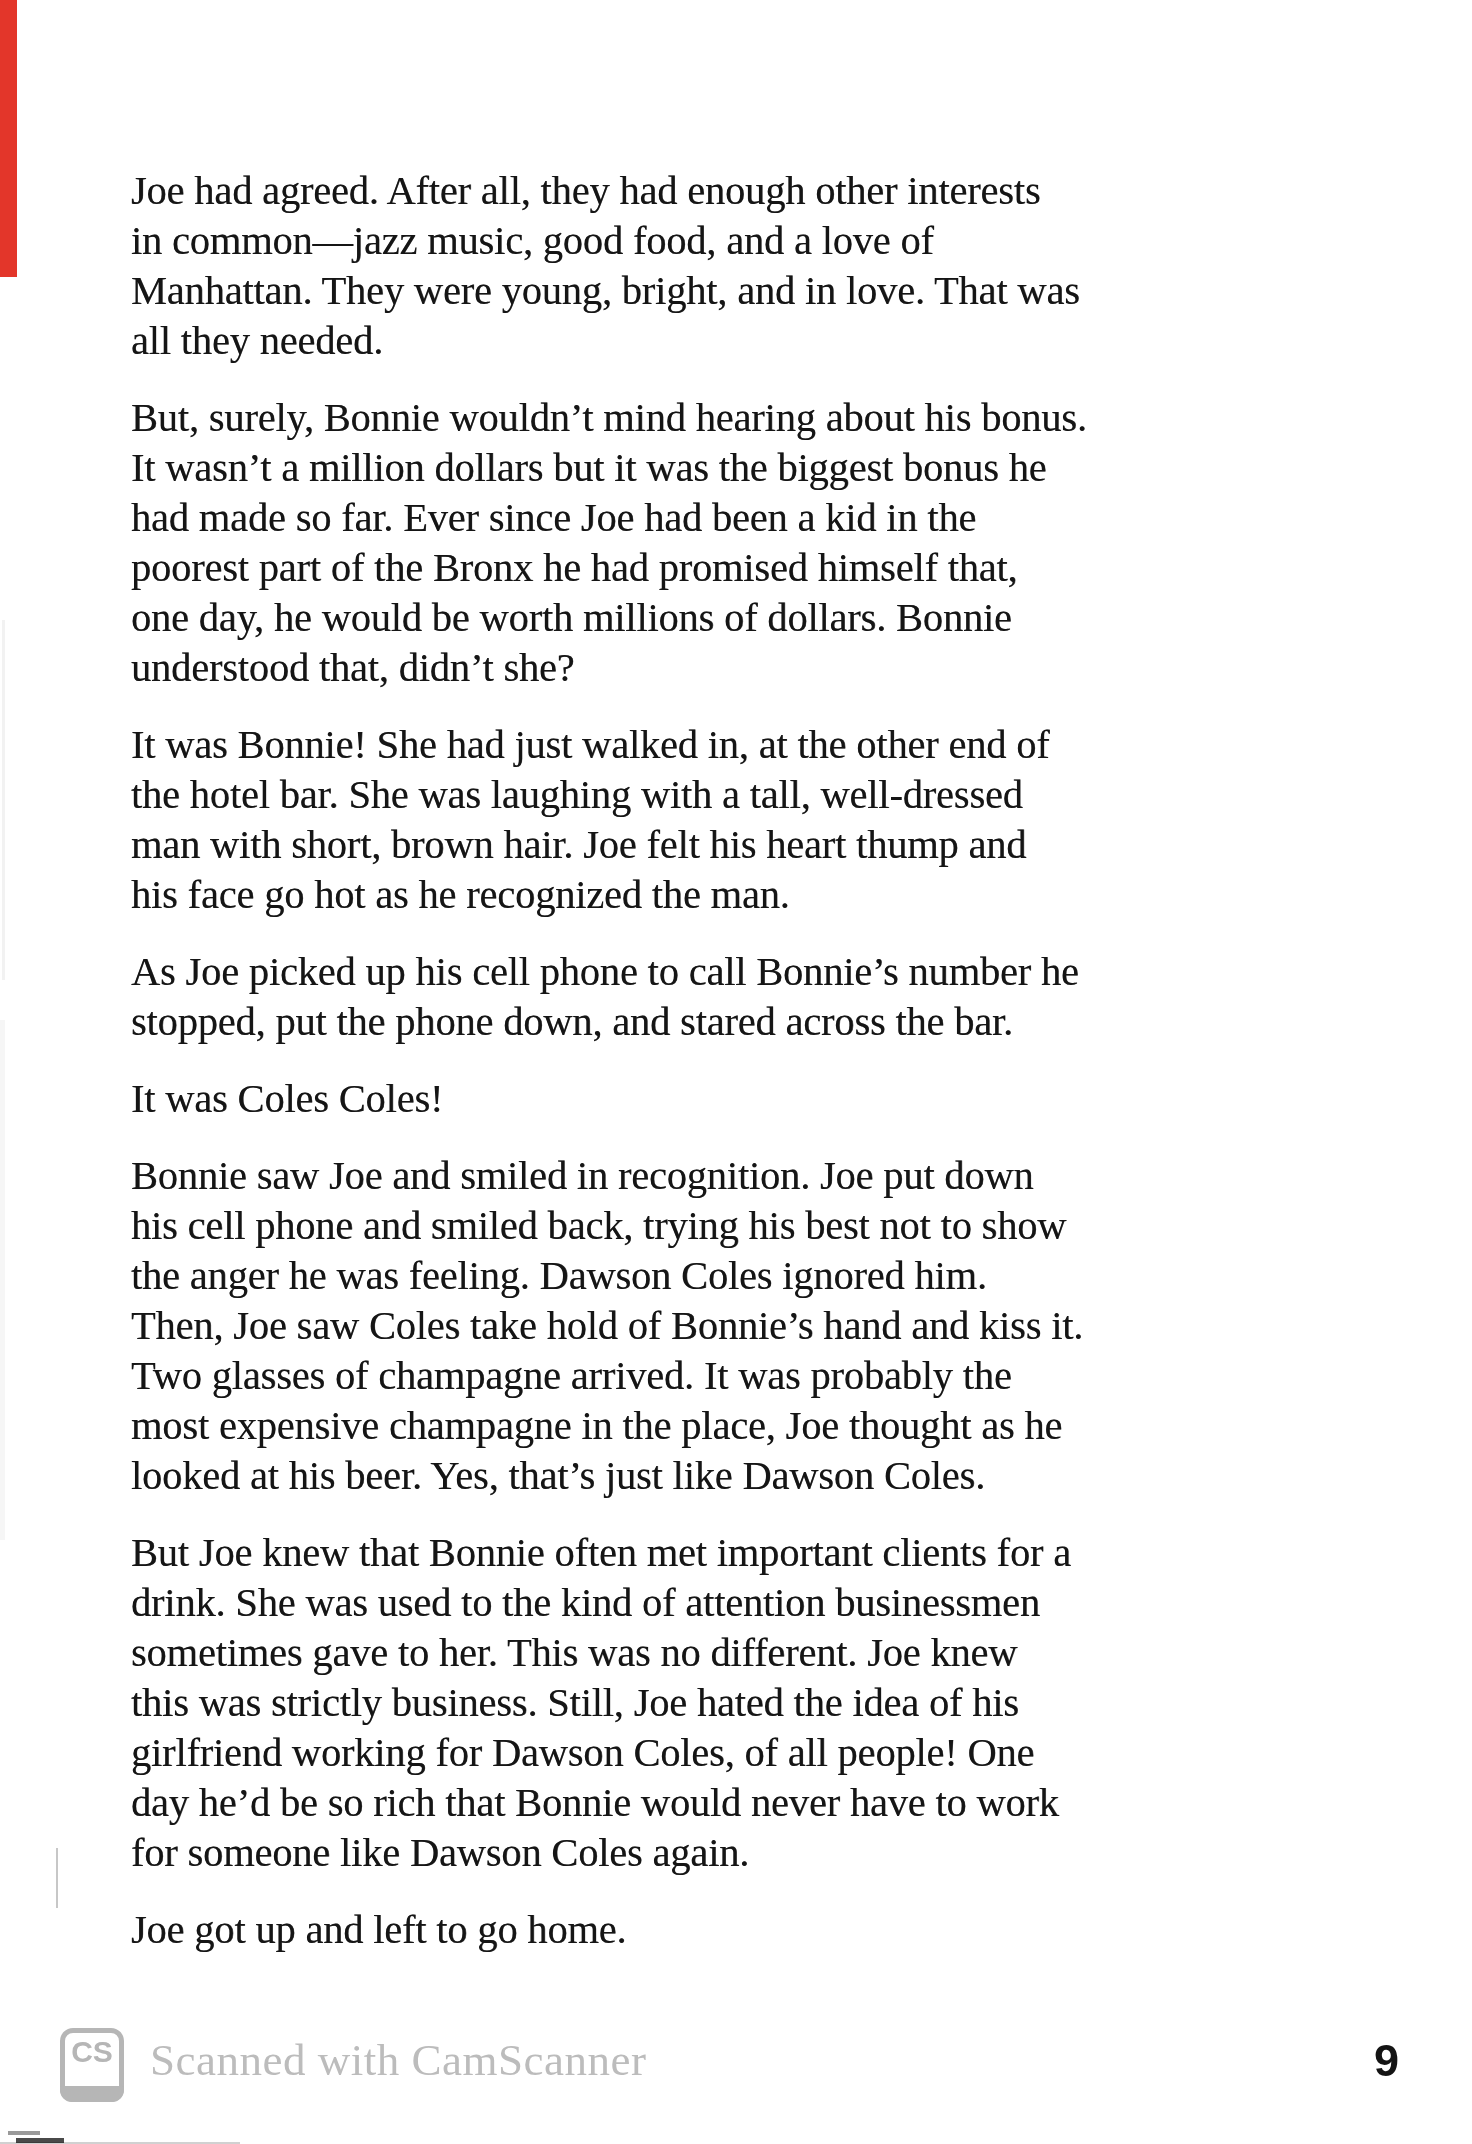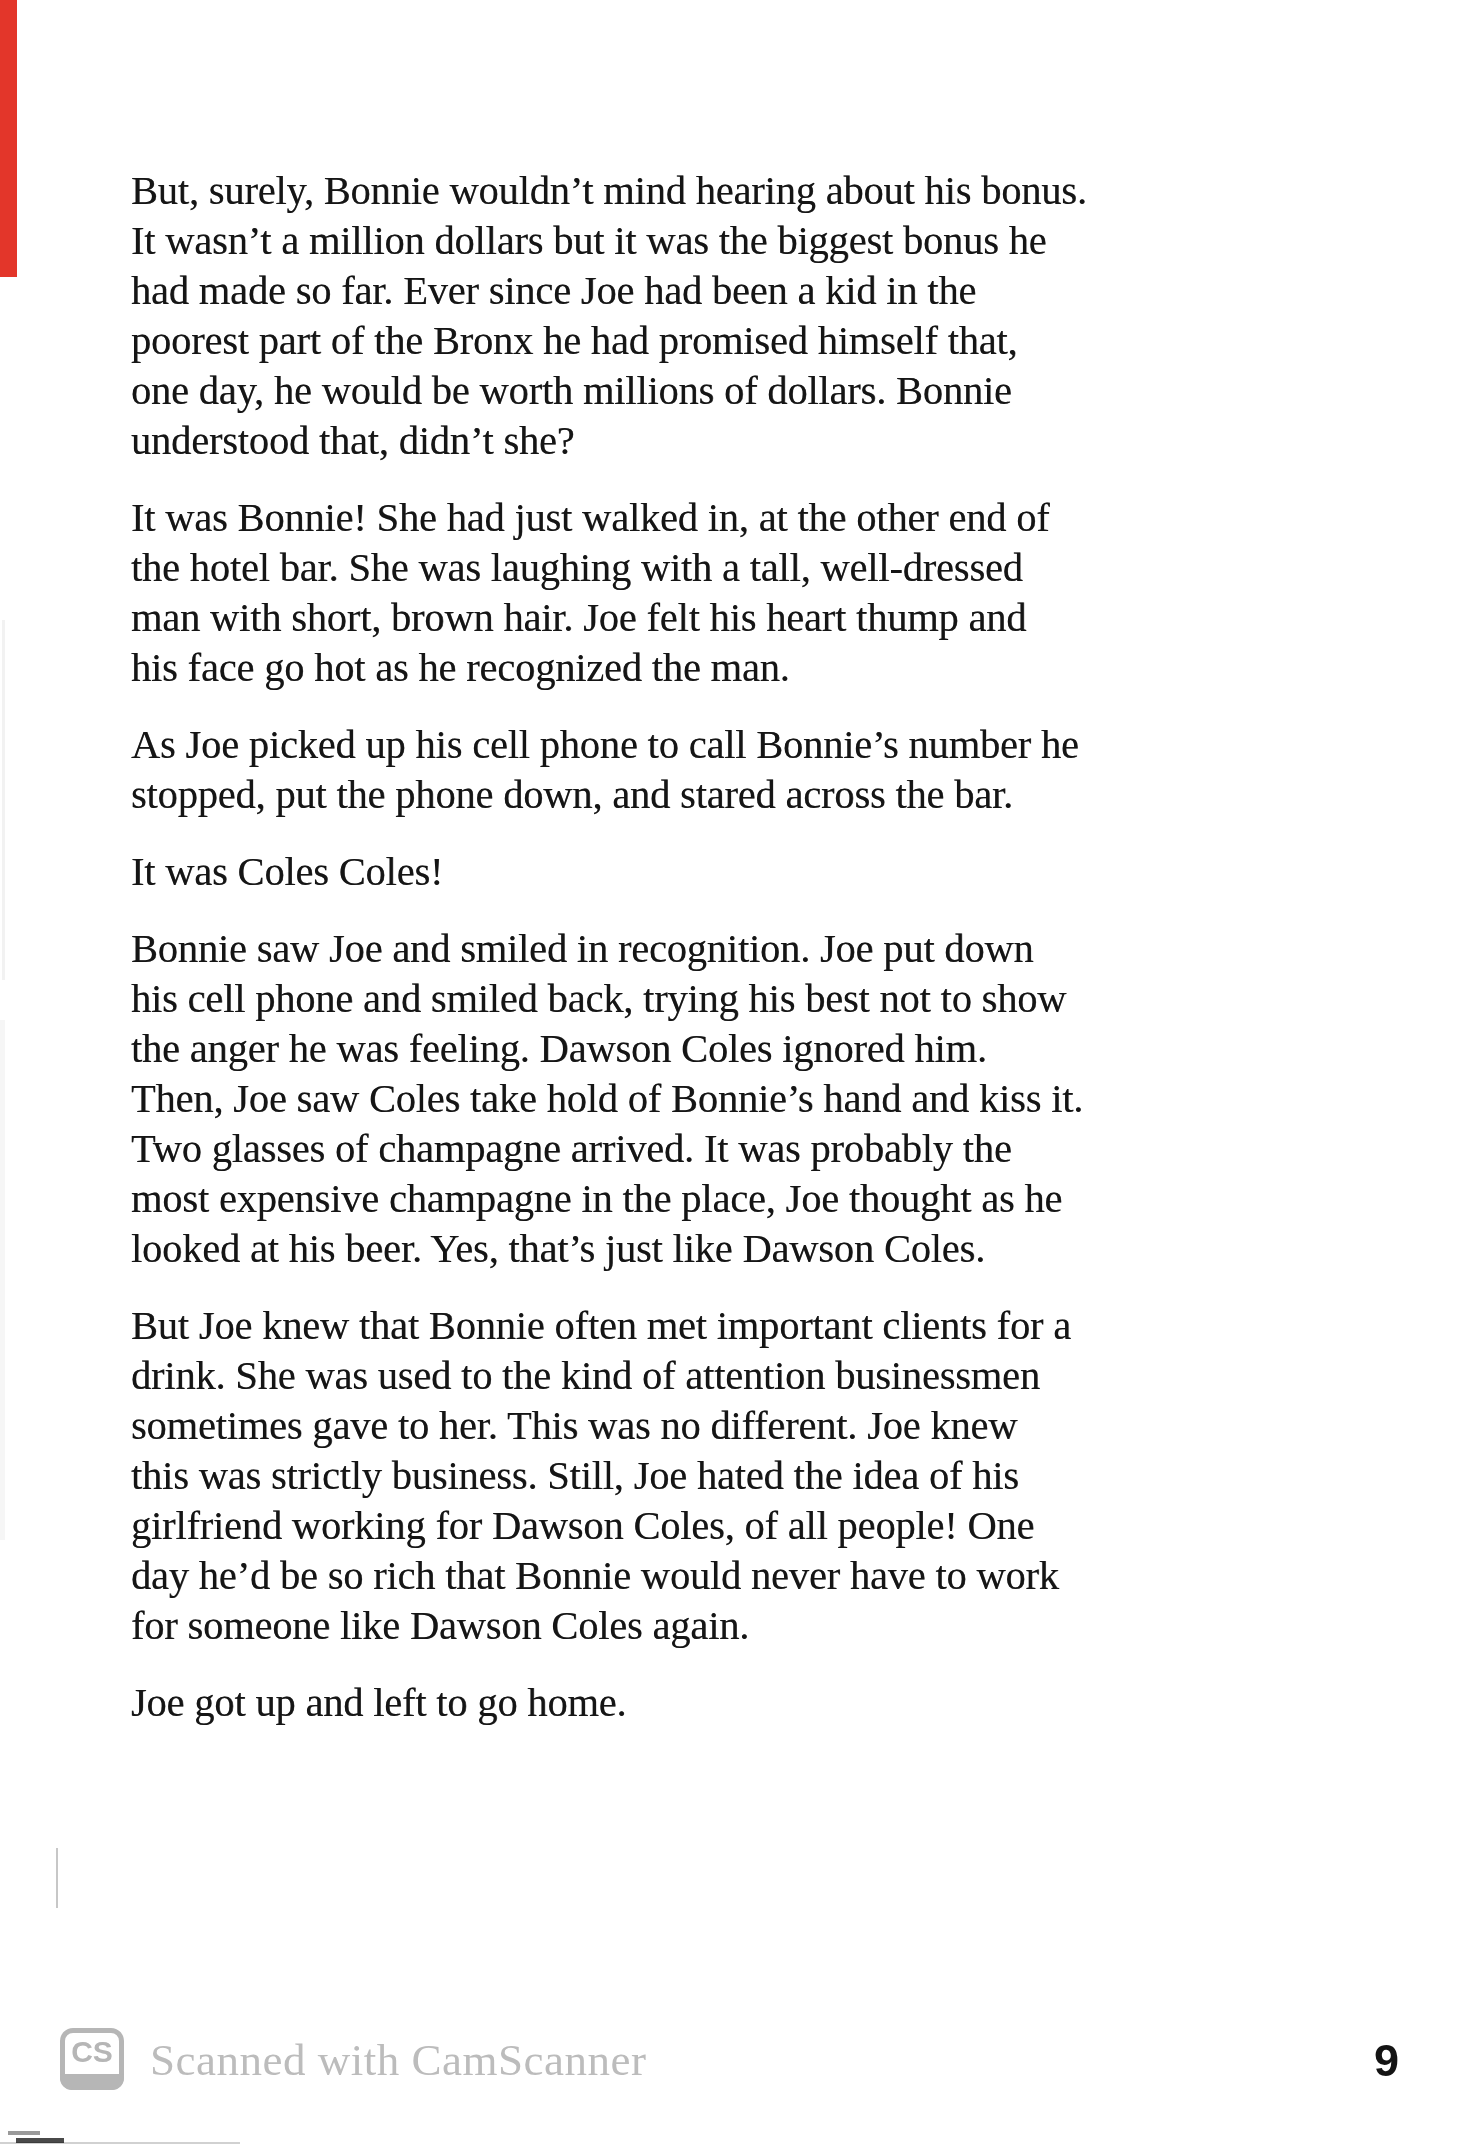--- a/index.html
+++ b/index.html
@@ -41,21 +41,21 @@
   .a-edge2 { left:0px; top:1020px; width:5px; height:520px; background:rgba(0,0,0,0.035); }
   .a-vline { left:56px; top:1848px; width:2px; height:60px; background:rgba(0,0,0,0.22); }
   .a-dash1 { left:8px;  top:2131px; width:32px; height:4px; background:#9a9a9a; }
   .a-dash2 { left:16px; top:2138px; width:48px; height:5px; background:#4a4a4a; }
   .a-hair  { left:0px;  top:2142px; width:240px; height:2px; background:rgba(0,0,0,0.18); }
 
   
   .cs-logo {
     position:absolute;
     left:60px; top:2028px;
-    width:64px; height:62px;
+    width:64px; height:74px;
     box-sizing:border-box;
     border:5px solid #b6b6b6;
     border-radius:13px;
   }
   .cs-letters {
     position:absolute;
     left:0; right:0; top:2px;
     text-align:center;
     font-family:"Liberation Sans", sans-serif;
     font-weight:bold;
@@ -89,20 +89,21 @@
   }
 </style>
 </head>
 <body>
 
 <div class="page">
 
   <div class="red-stripe" style="background-color: rgb(227, 54, 42);"></div>
 
   <div class="text-block">
+      <p>Joe had agreed. After all, they had enough other interests<br>in common—jazz music, good food, and a love of<br>Manhattan. They were young, bright, and in love. That was<br>all they needed.</p>
       <p>But, surely, Bonnie wouldn’t mind hearing about his bonus.<br>It wasn’t a million dollars but it was the biggest bonus he<br>had made so far. Ever since Joe had been a kid in the<br>poorest part of the Bronx he had promised himself that,<br>one day, he would be worth millions of dollars. Bonnie<br>understood that, didn’t she?</p>
       <p>It was Bonnie! She had just walked in, at the other end of<br>the hotel bar. She was laughing with a tall, well-dressed<br>man with short, brown hair. Joe felt his heart thump and<br>his face go hot as he recognized the man.</p>
       <p>As Joe picked up his cell phone to call Bonnie’s number he<br>stopped, put the phone down, and stared across the bar.</p>
       <p>It was Coles Coles!</p>
       <p>Bonnie saw Joe and smiled in recognition. Joe put down<br>his cell phone and smiled back, trying his best not to show<br>the anger he was feeling. Dawson Coles ignored him.<br>Then, Joe saw Coles take hold of Bonnie’s hand and kiss it.<br>Two glasses of champagne arrived. It was probably the<br>most expensive champagne in the place, Joe thought as he<br>looked at his beer. Yes, that’s just like Dawson Coles.</p>
       <p>But Joe knew that Bonnie often met important clients for a<br>drink. She was used to the kind of attention businessmen<br>sometimes gave to her. This was no different. Joe knew<br>this was strictly business. Still, Joe hated the idea of his<br>girlfriend working for Dawson Coles, of all people! One<br>day he’d be so rich that Bonnie would never have to work<br>for someone like Dawson Coles again.</p>
       <p>Joe got up and left to go home.</p>
     </div>
 
   <div class="artifact a-edge1"></div>

